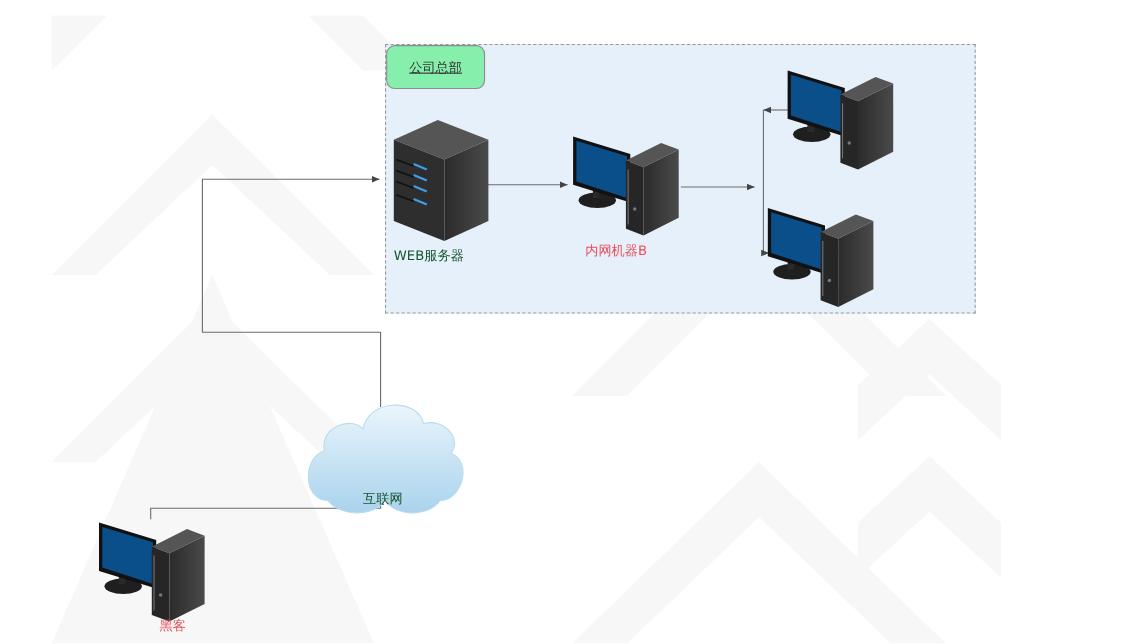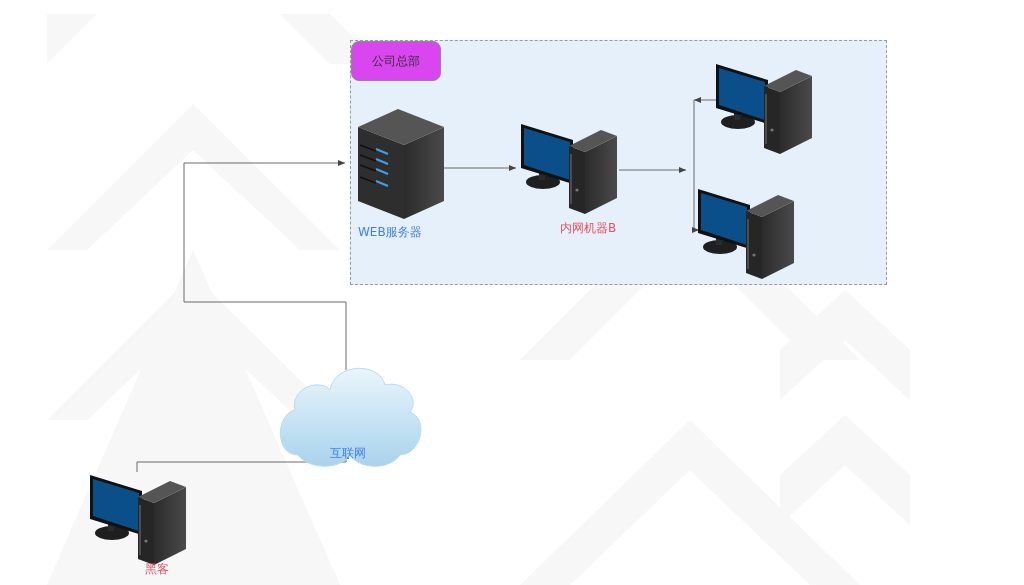--- a/index.html
+++ b/index.html
@@ -1,25 +1,25 @@
 <!DOCTYPE html>
 <html><head>
   <meta charset="utf-8">
   <style>
     html, body { margin: 0; padding: 0; background: #ffffff; }
     body { width: 1024px; height: 585px; position: relative; overflow: hidden;
            font-family: "DejaVu Sans", "Liberation Sans", sans-serif; }
     #bg { position: absolute; left: 0; top: 0; }
-    .node-label { position: absolute; font-size: 12px; color: #3b82f6; white-space: nowrap; }
+    .node-label { position: absolute; font-size: 12px; color: #14532d; white-space: nowrap; }
     .red { color: #e8505b; }
     #hq-box { position: absolute; left: 350px; top: 40px; width: 537px; height: 245px;
               background: #e6f0fb; border: 1px dashed #9a9a9a; box-sizing: border-box; }
     #hq-title { position: absolute; left: 351px; top: 41px; width: 90px; height: 40px;
-                background: #d946ef; border: 1px solid #8c8c8c; border-radius: 8px; box-sizing: border-box;
-                display: flex; align-items: center; justify-content: center; font-size: 12px; color: #333; }
+                background: #86efac; border: 1px solid #8c8c8c; border-radius: 8px; box-sizing: border-box;
+                display: flex; align-items: center; justify-content: center; font-size: 12px; color: #333; text-decoration: underline; }
     svg.layer { position: absolute; left: 0; top: 0; }
   </style>
 </head>
 <body>
 
 <svg id="bg" width="1024" height="585">
   <rect x="47" y="14" width="863" height="571" fill="#ffffff"></rect>
   <g fill="#f7f7f7">
     <polygon points="47,14 97,14 47,64"></polygon>
     <polygon points="280,14 330,14 380,64 330,64"></polygon>
@@ -98,15 +98,15 @@
   <use href="#pc" x="716" y="64" transform="translate(0,0)"></use>
   <use href="#pc" x="698" y="189"></use>
   <use href="#pc" x="90" y="475"></use>
 
   <g>
     <path d="M298,455 C275,455 275,415 295,410 C290,388 320,378 330,390 C335,362 380,362 385,385 C405,380 420,400 410,412 C430,420 420,455 400,455 C390,470 360,470 350,455 C340,470 310,470 298,455 Z" fill="url(#cloudG)" stroke="#b7dcef" stroke-width="1"></path>
   </g>
 </svg>
 
 <div class="node-label" style="left:358px; top:224px;">WEB服务器</div>
-<div class="node-label red" style="left:560px; top:220px;">内网机器B</div>
+<div class="node-label red" style="left:532px; top:220px;">内网机器B</div>
 <div class="node-label" style="left:330px; top:409px;margin-top:36px;">互联网</div>
 <div class="node-label red" style="left:145px; top:561px;">黑客</div>
 
 </body></html>

